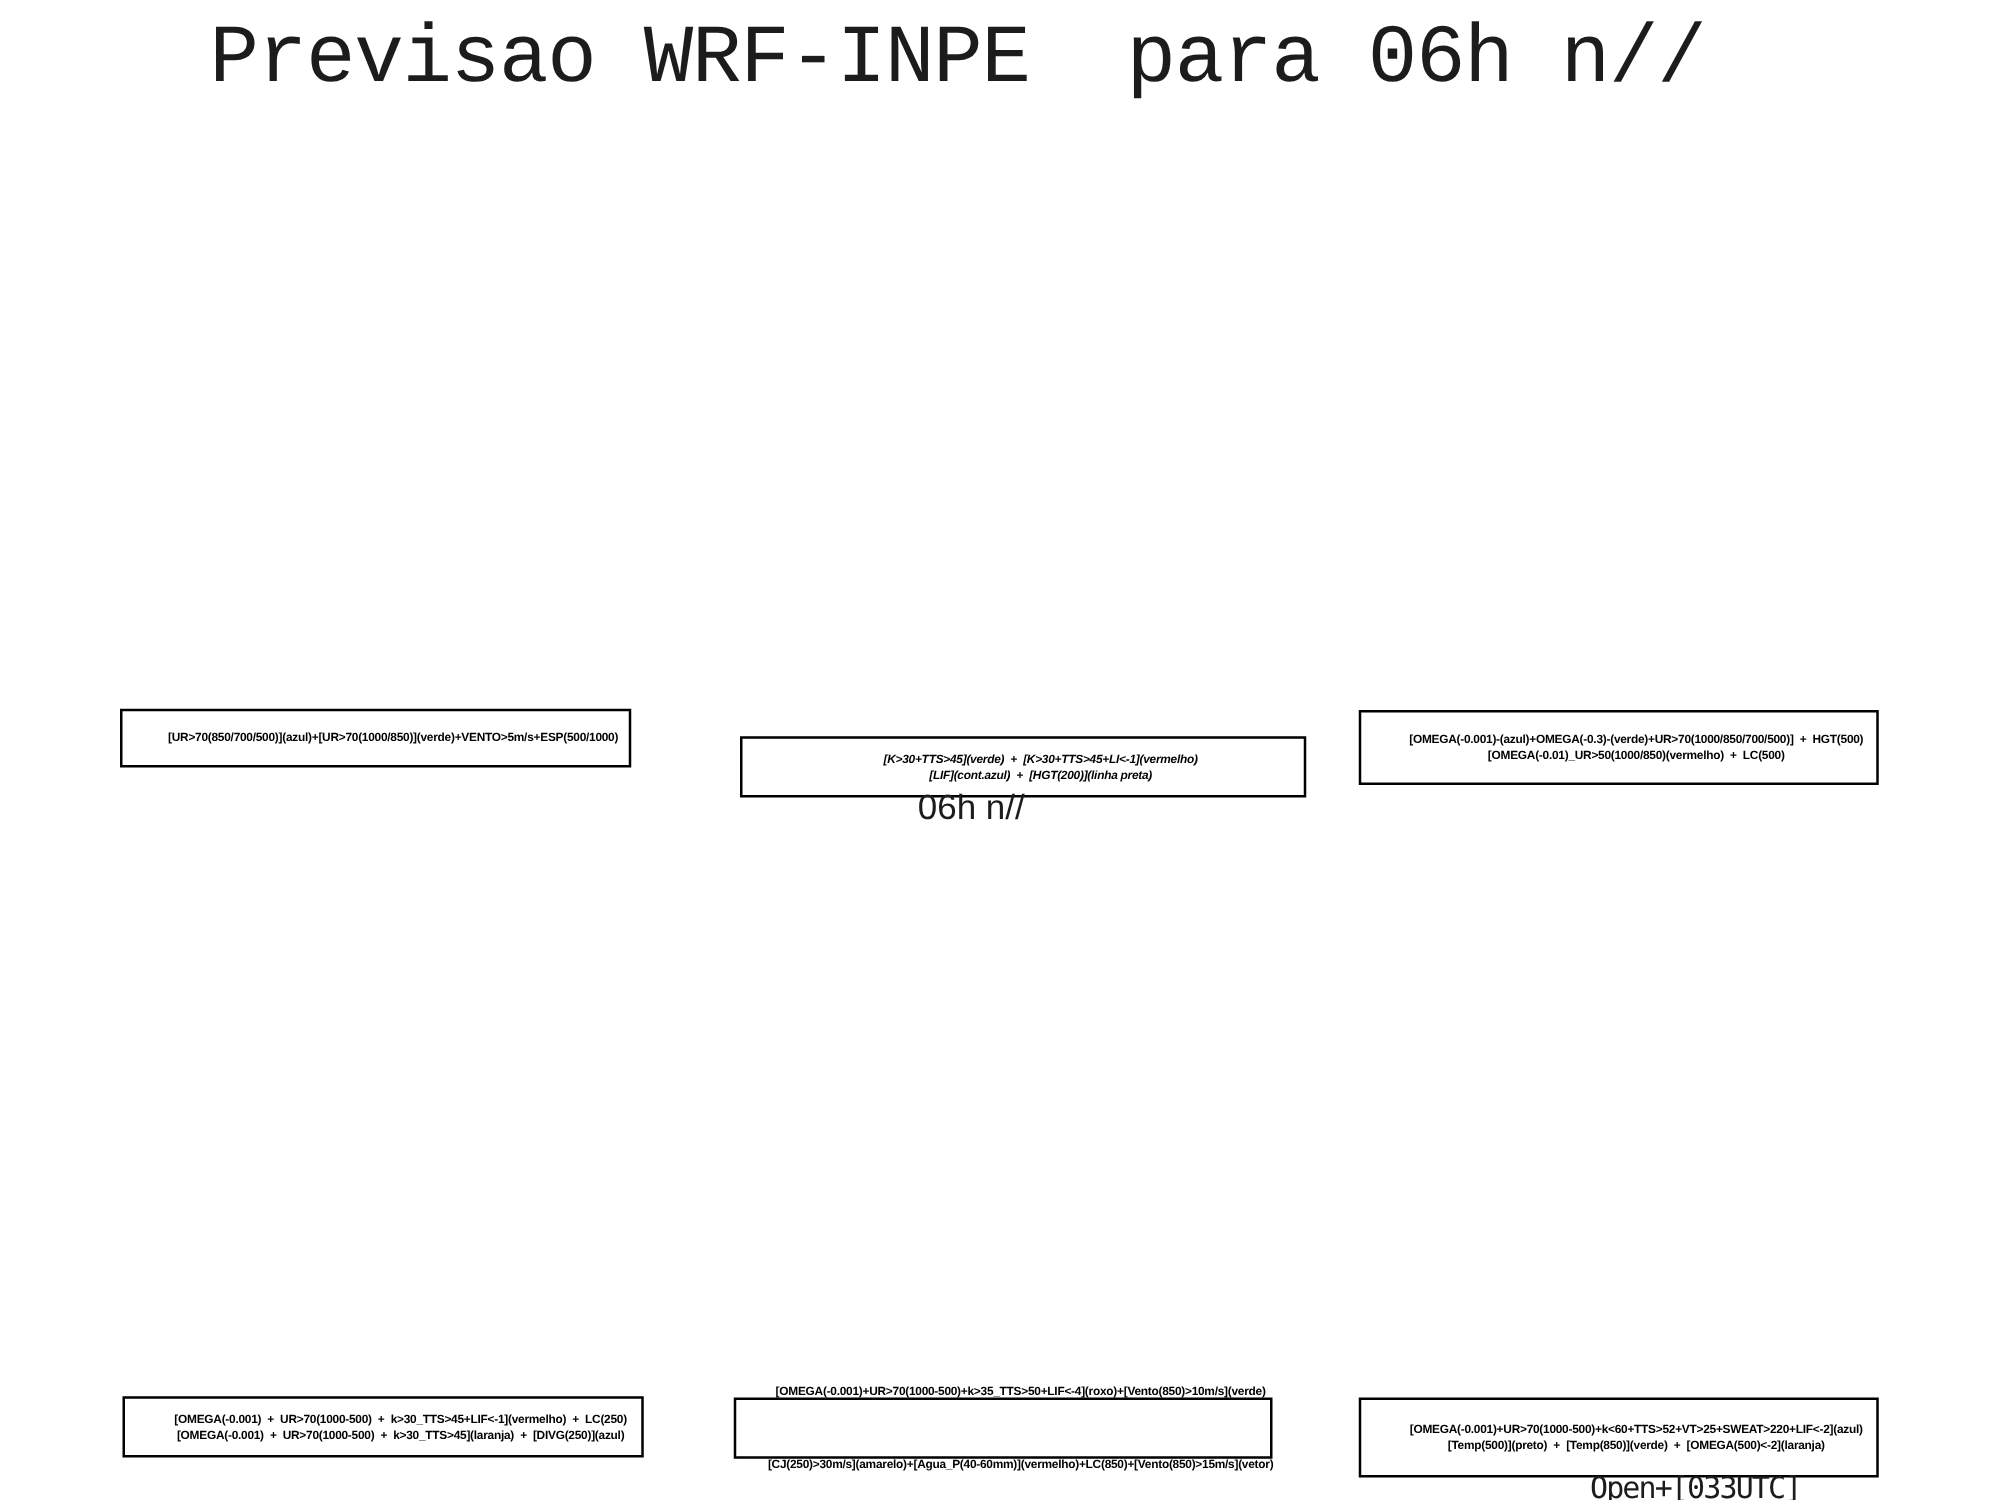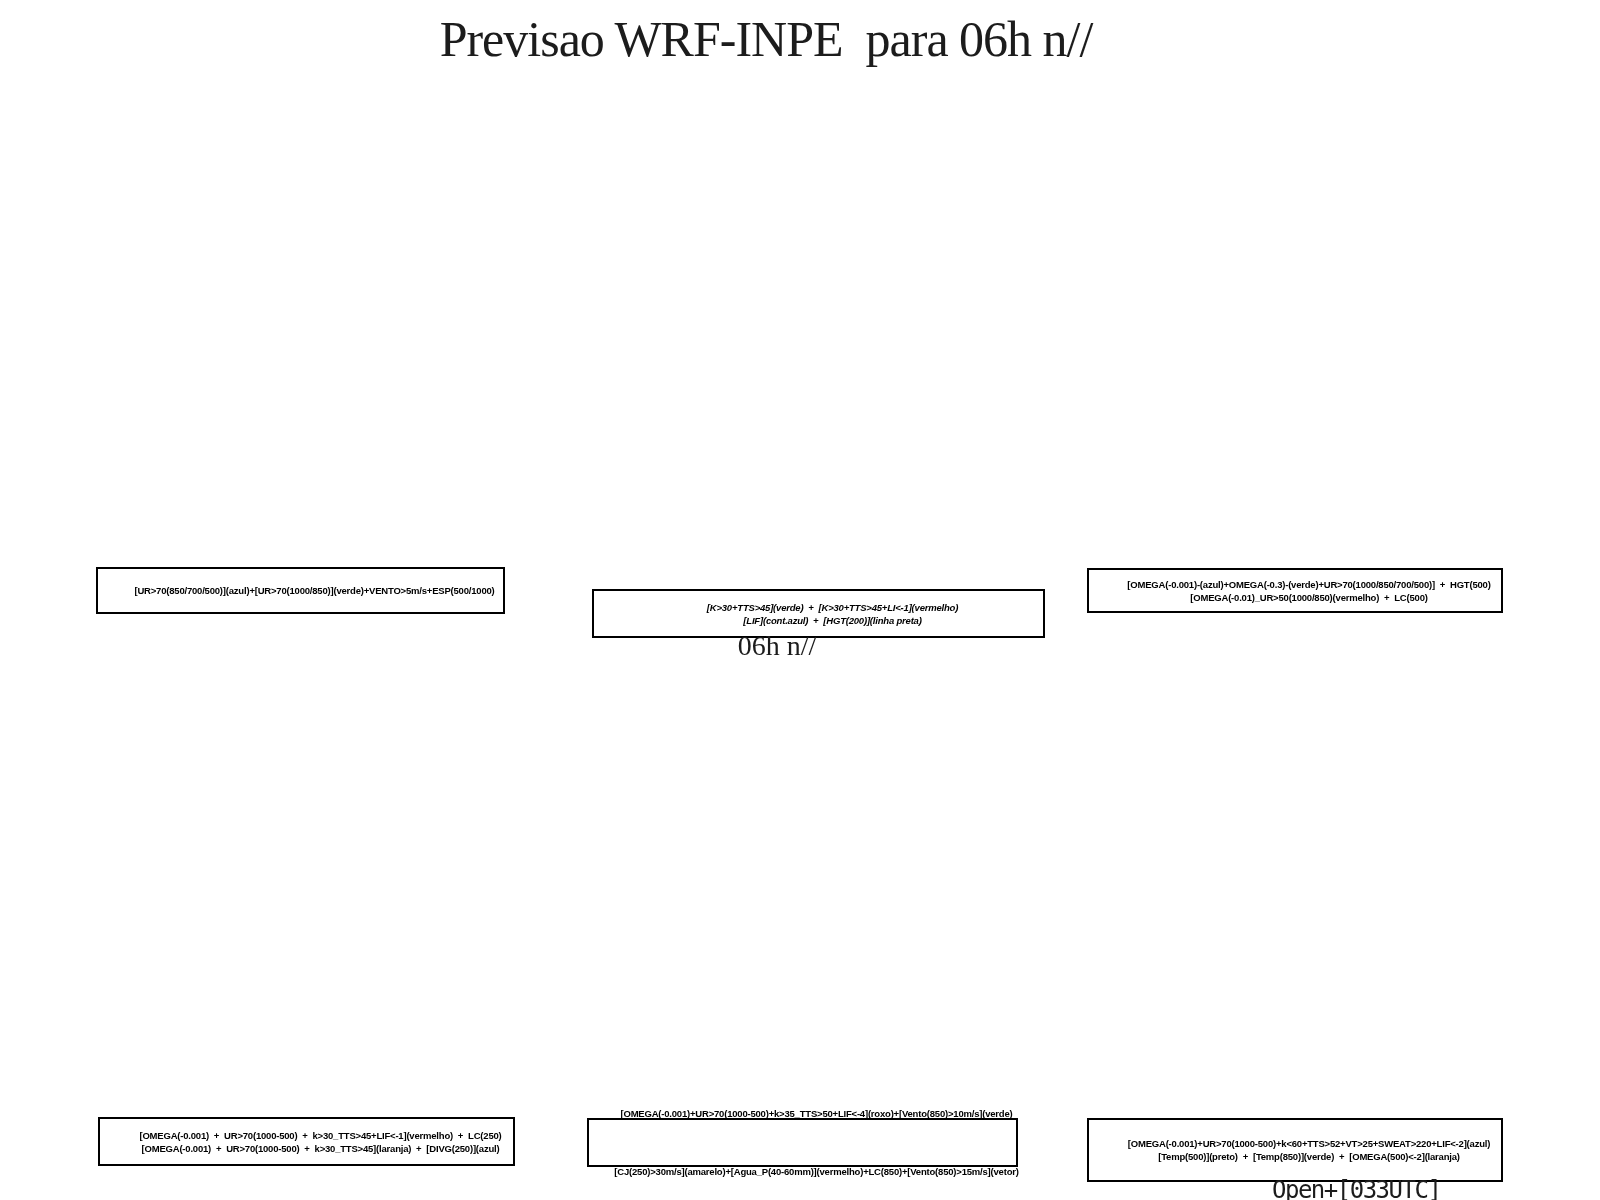--- a/index.html
+++ b/index.html
@@ -9,33 +9,33 @@
     overflow: hidden;
     position: relative;
     font-family: "Liberation Sans", sans-serif;
   }
   .stage { position: absolute; inset: 0; }
 
   .plot-title {
     position: absolute;
     top: 12px; left: 0; width: 1532px;
     text-align: center;
-    font-family: Liberation Serif, serif;
-    font-size: 50px;
+    font-family: Liberation Mono, monospace;
+    font-size: 66px;
     line-height: 1.1;
     letter-spacing: -1px;
     color: #1c1c1c;
     white-space: pre;
   }
 
   .center-label {
     position: absolute;
     top: 630px; left: 0; width: 1554px;
     text-align: center;
-    font-family: Liberation Serif, serif;
+    font-family: Liberation Sans, sans-serif;
     font-size: 28px;
     color: #1c1c1c;
     white-space: pre;
   }
 
   .footer-label {
     position: absolute;
     top: 1176px; left: 1272px;
     font-family: "DejaVu Sans Mono", monospace;
     font-size: 24px;
@@ -74,21 +74,21 @@
 
   <div class="caption-box" style="left:96px; top:567px; width:409px; height:47px;">
     <div class="caption-line">[UR&gt;70(850/700/500)](azul)+[UR&gt;70(1000/850)](verde)+VENTO&gt;5m/s+ESP(500/1000)</div>
   </div>
 
   <div class="caption-box" style="left:592px; top:589px; width:453px; height:49px;font-style:italic;">
     <div class="caption-line">[K&gt;30+TTS&gt;45](verde)  +  [K&gt;30+TTS&gt;45+LI&lt;-1](vermelho)</div>
     <div class="caption-line">[LIF](cont.azul)  +  [HGT(200)](linha preta)</div>
   </div>
 
-  <div class="caption-box" style="left:1087px; top:568px; width:416px; height:45px;">
+  <div class="caption-box" style="left:1087px; top:568px; width:416px; height:60px;">
     <div class="caption-line">[OMEGA(-0.001)-(azul)+OMEGA(-0.3)-(verde)+UR&gt;70(1000/850/700/500)]  +  HGT(500)</div>
     <div class="caption-line">[OMEGA(-0.01)_UR&gt;50(1000/850)(vermelho)  +  LC(500)</div>
   </div>
 
   <div class="center-label">06h n//</div>
 
   <div class="caption-box" style="left:98px; top:1117px; width:417px; height:49px;text-align:center;">
     <div class="caption-line">[OMEGA(-0.001)  +  UR&gt;70(1000-500)  +  k&gt;30_TTS&gt;45+LIF&lt;-1](vermelho)  +  LC(250)</div>
     <div class="caption-line">[OMEGA(-0.001)  +  UR&gt;70(1000-500)  +  k&gt;30_TTS&gt;45](laranja)  +  [DIVG(250)](azul)</div>
   </div>

